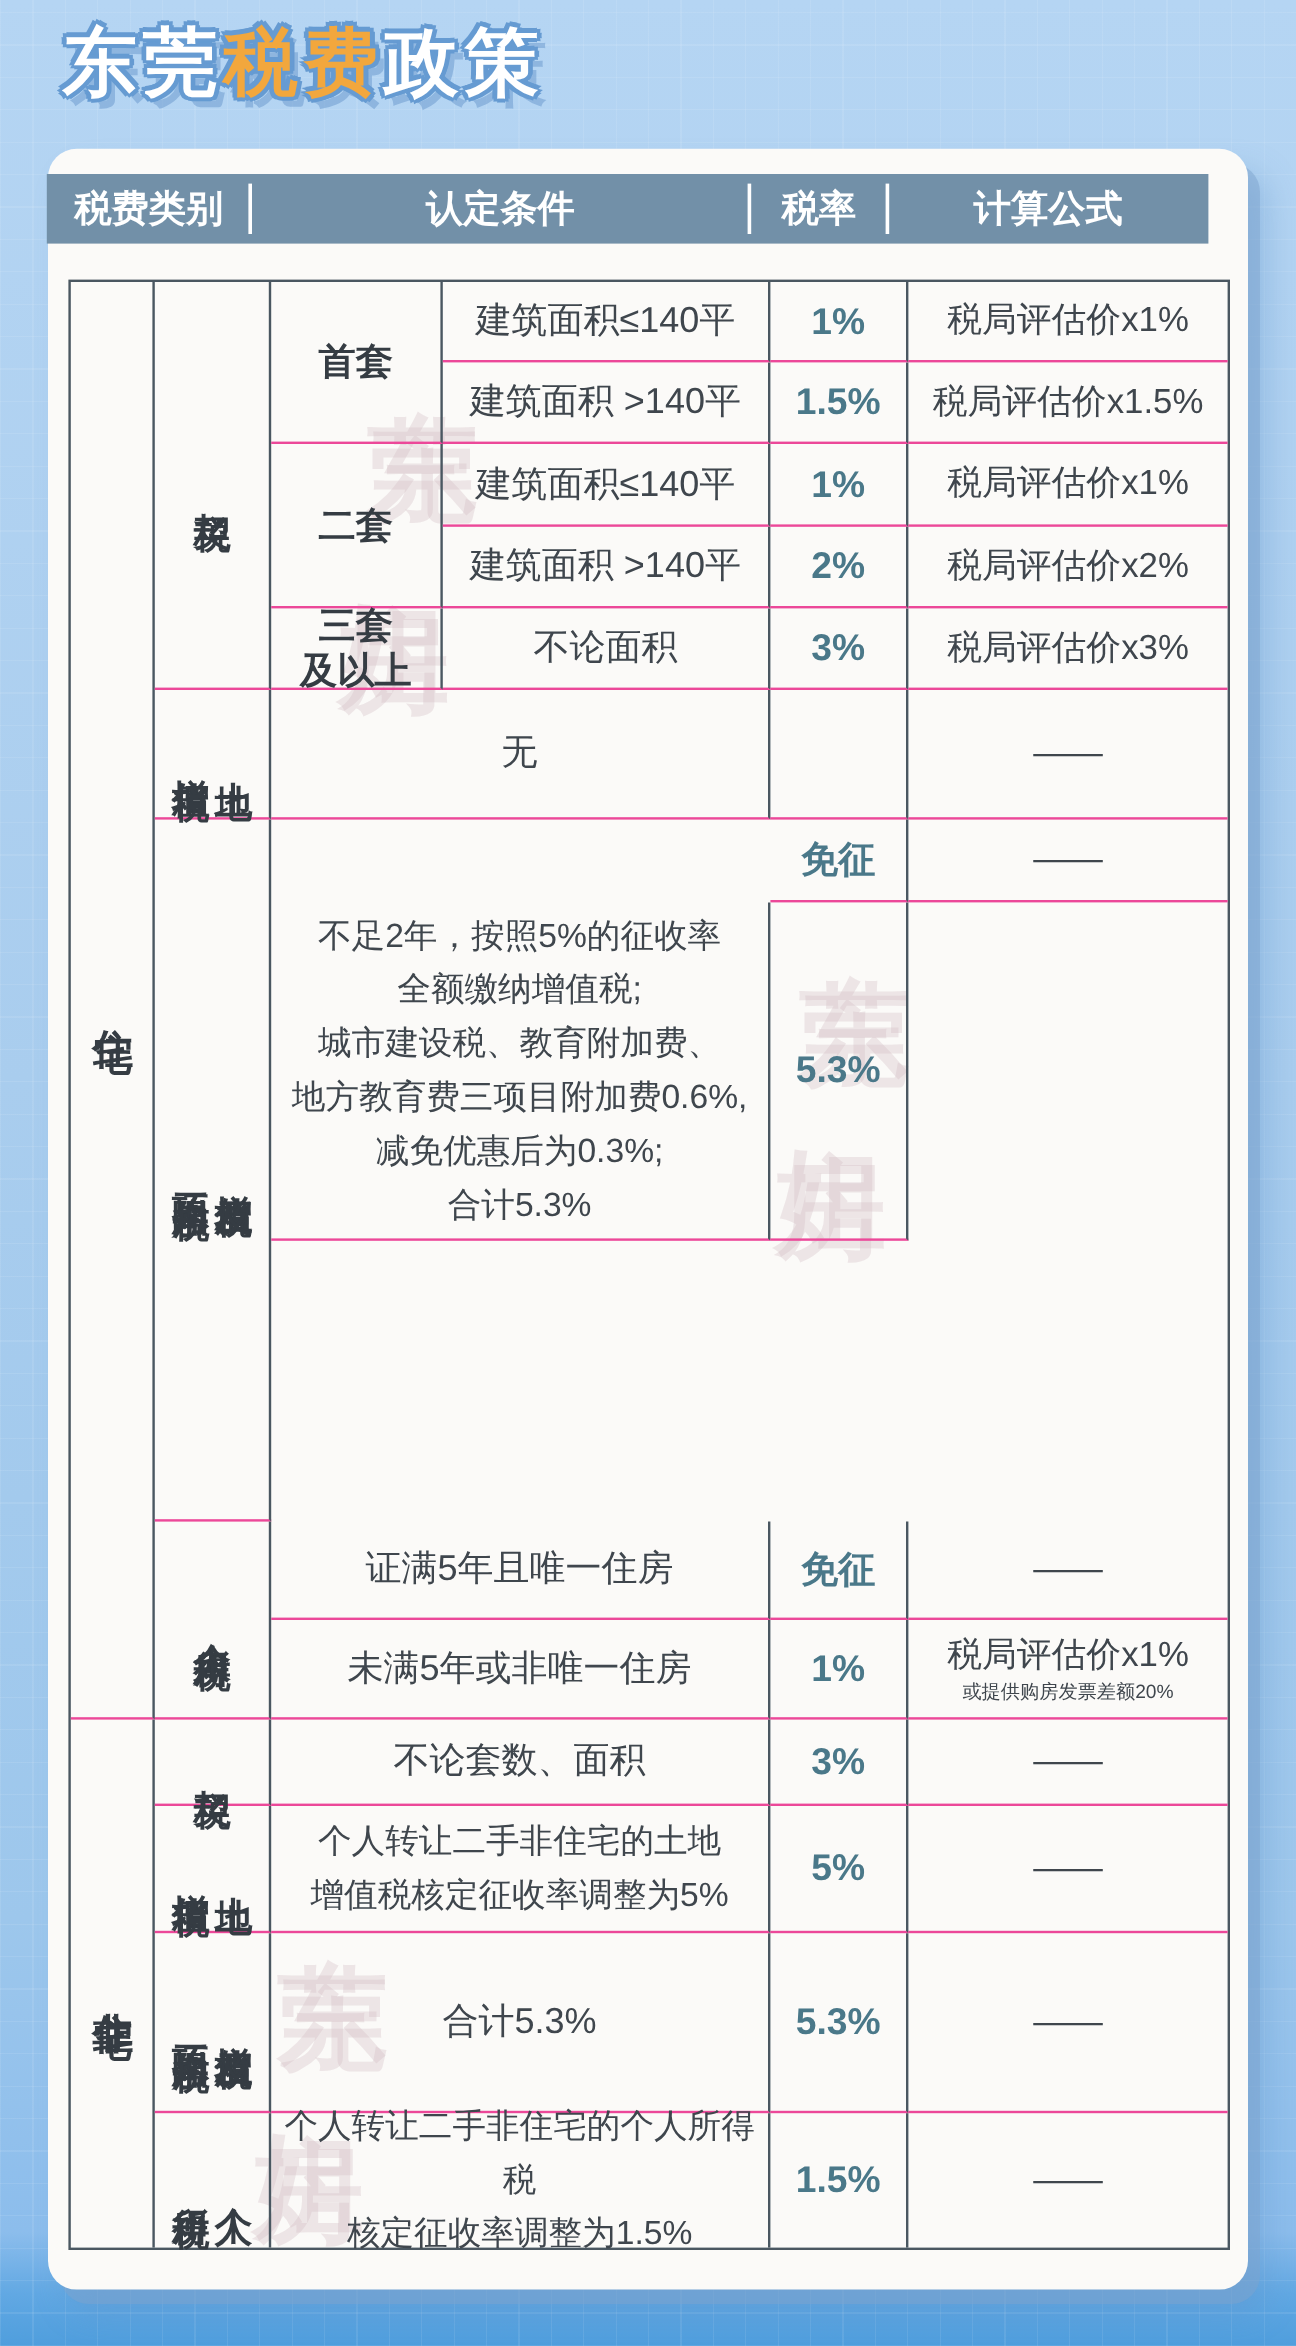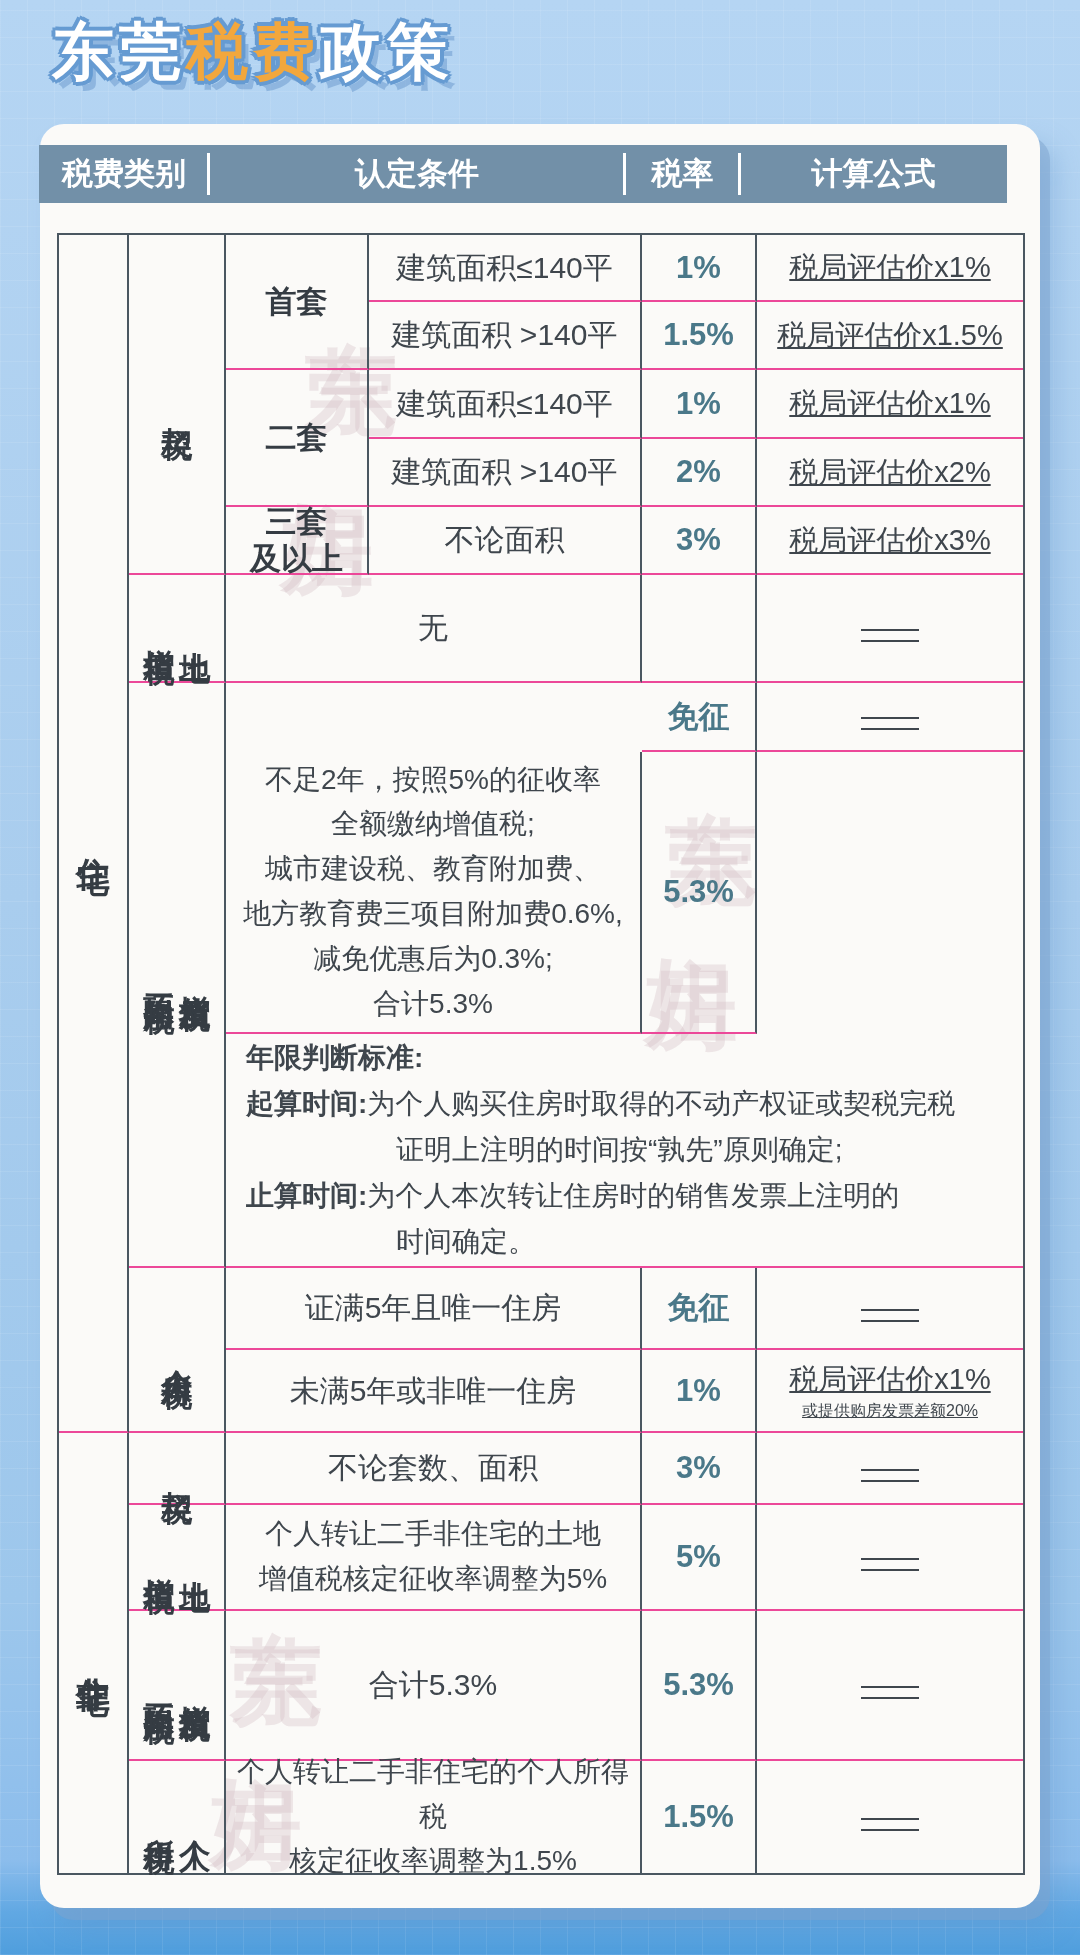--- a/index.html
+++ b/index.html
@@ -52,21 +52,21 @@
     white-space:pre-line;color:#3f464d;padding:2px 4px;box-sizing:border-box;
   }
   .no-br{border-right:none;} .no-bb{border-bottom:none;}
   .vlabel{writing-mode:vertical-rl;text-orientation:upright;font-weight:700;
     font-size:31px;color:#353c43;letter-spacing:2px;line-height:1.15;}
   .cat{font-size:34px;}
   .sub{font-weight:700;font-size:31px;color:#353c43;line-height:1.2;}
   .cond{font-size:30px;line-height:1.45;}
   .cond.multi{font-size:28px;line-height:1.6;}
   .rate{font-weight:700;font-size:31px;color:#4a7889;}
-  .formula{font-size:29px;line-height:1.4;flex-direction:column;text-decoration:underline;}
+  .formula{font-size:29px;line-height:1.4;flex-direction:column;}
   .formula .f-sub{font-size:16px;display:block;}
   .note{align-items:flex-start;flex-direction:column;justify-content:center;
     text-align:left;padding:14px 20px;font-size:28px;}
   .note-line{line-height:46px;white-space:pre;}
   .note .bold{font-weight:700;}
   .note .indent{margin-left:150px;}
 </style>
 </head>
 <body>
 
@@ -136,27 +136,20 @@
   <div class="cell formula no-br" style="grid-row:7;grid-column:6">——</div>
 
   <div class="cell cond multi" style="grid-row:8;grid-column:3/span 2">不足2年，按照5%的征收率
 全额缴纳增值税;
 城市建设税、教育附加费、
 地方教育费三项目附加费0.6%,
 减免优惠后为0.3%;
 合计5.3%</div>
   <div class="cell rate" style="grid-row:8;grid-column:5">5.3%</div>
 
-  <div class="cell note no-br" style="grid-row:9;grid-column:3/span 4">
-    <div class="note-line bold">年限判断标准:</div>
-    <div class="note-line"><span class="bold">起算时间:</span><span>为个人购买住房时取得的不动产权证或契税完税</span></div>
-    <div class="note-line indent">证明上注明的时间按“孰先”原则确定;</div>
-    <div class="note-line"><span class="bold">止算时间:</span><span>为个人本次转让住房时的销售发票上注明的</span></div>
-    <div class="note-line indent">时间确定。</div>
-  </div>
 
   <div class="cell vlabel" style="grid-row:10/span 2;grid-column:2">个人所得税</div>
 
   <div class="cell cond" style="grid-row:10;grid-column:3/span 2">证满5年且唯一住房</div>
   <div class="cell rate" style="grid-row:10;grid-column:5">免征</div>
   <div class="cell formula no-br" style="grid-row:10;grid-column:6">——</div>
 
   <div class="cell cond" style="grid-row:11;grid-column:3/span 2">未满5年或非唯一住房</div>
   <div class="cell rate" style="grid-row:11;grid-column:5">1%</div>
   <div class="cell formula no-br" style="grid-row:11;grid-column:6"><span>税局评估价x1%</span><span class="f-sub">或提供购房发票差额20%</span></div>

